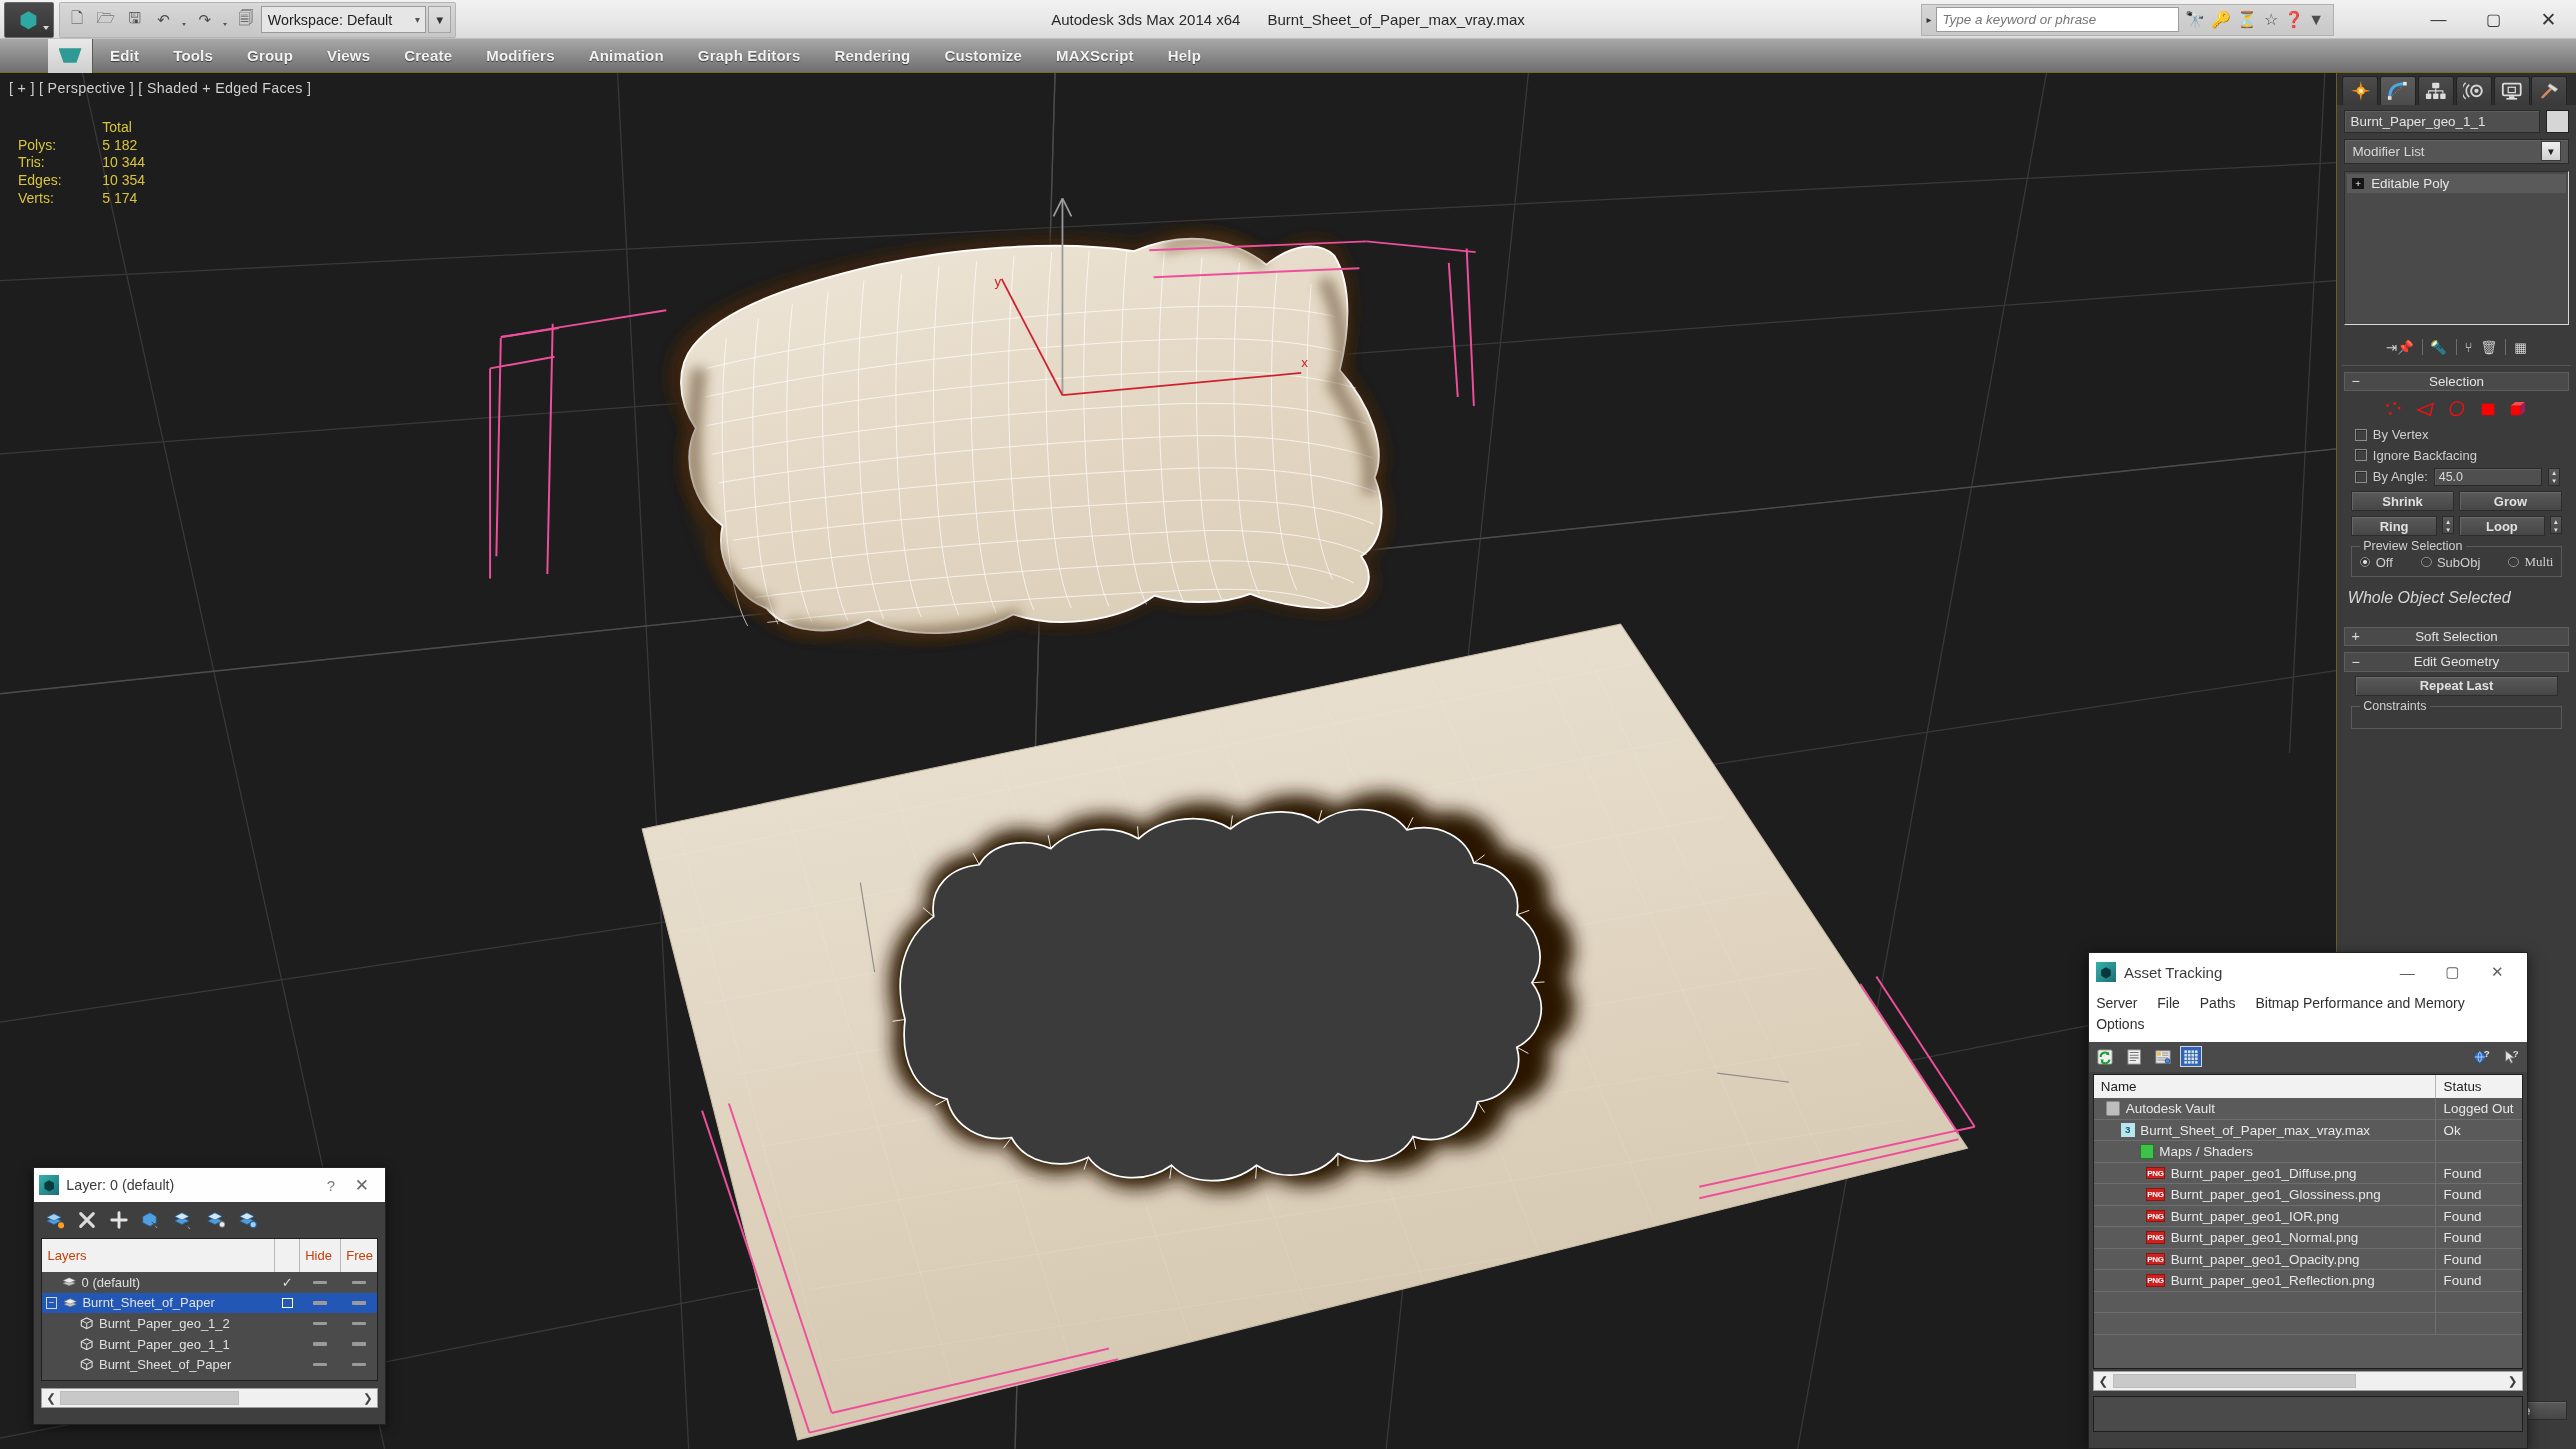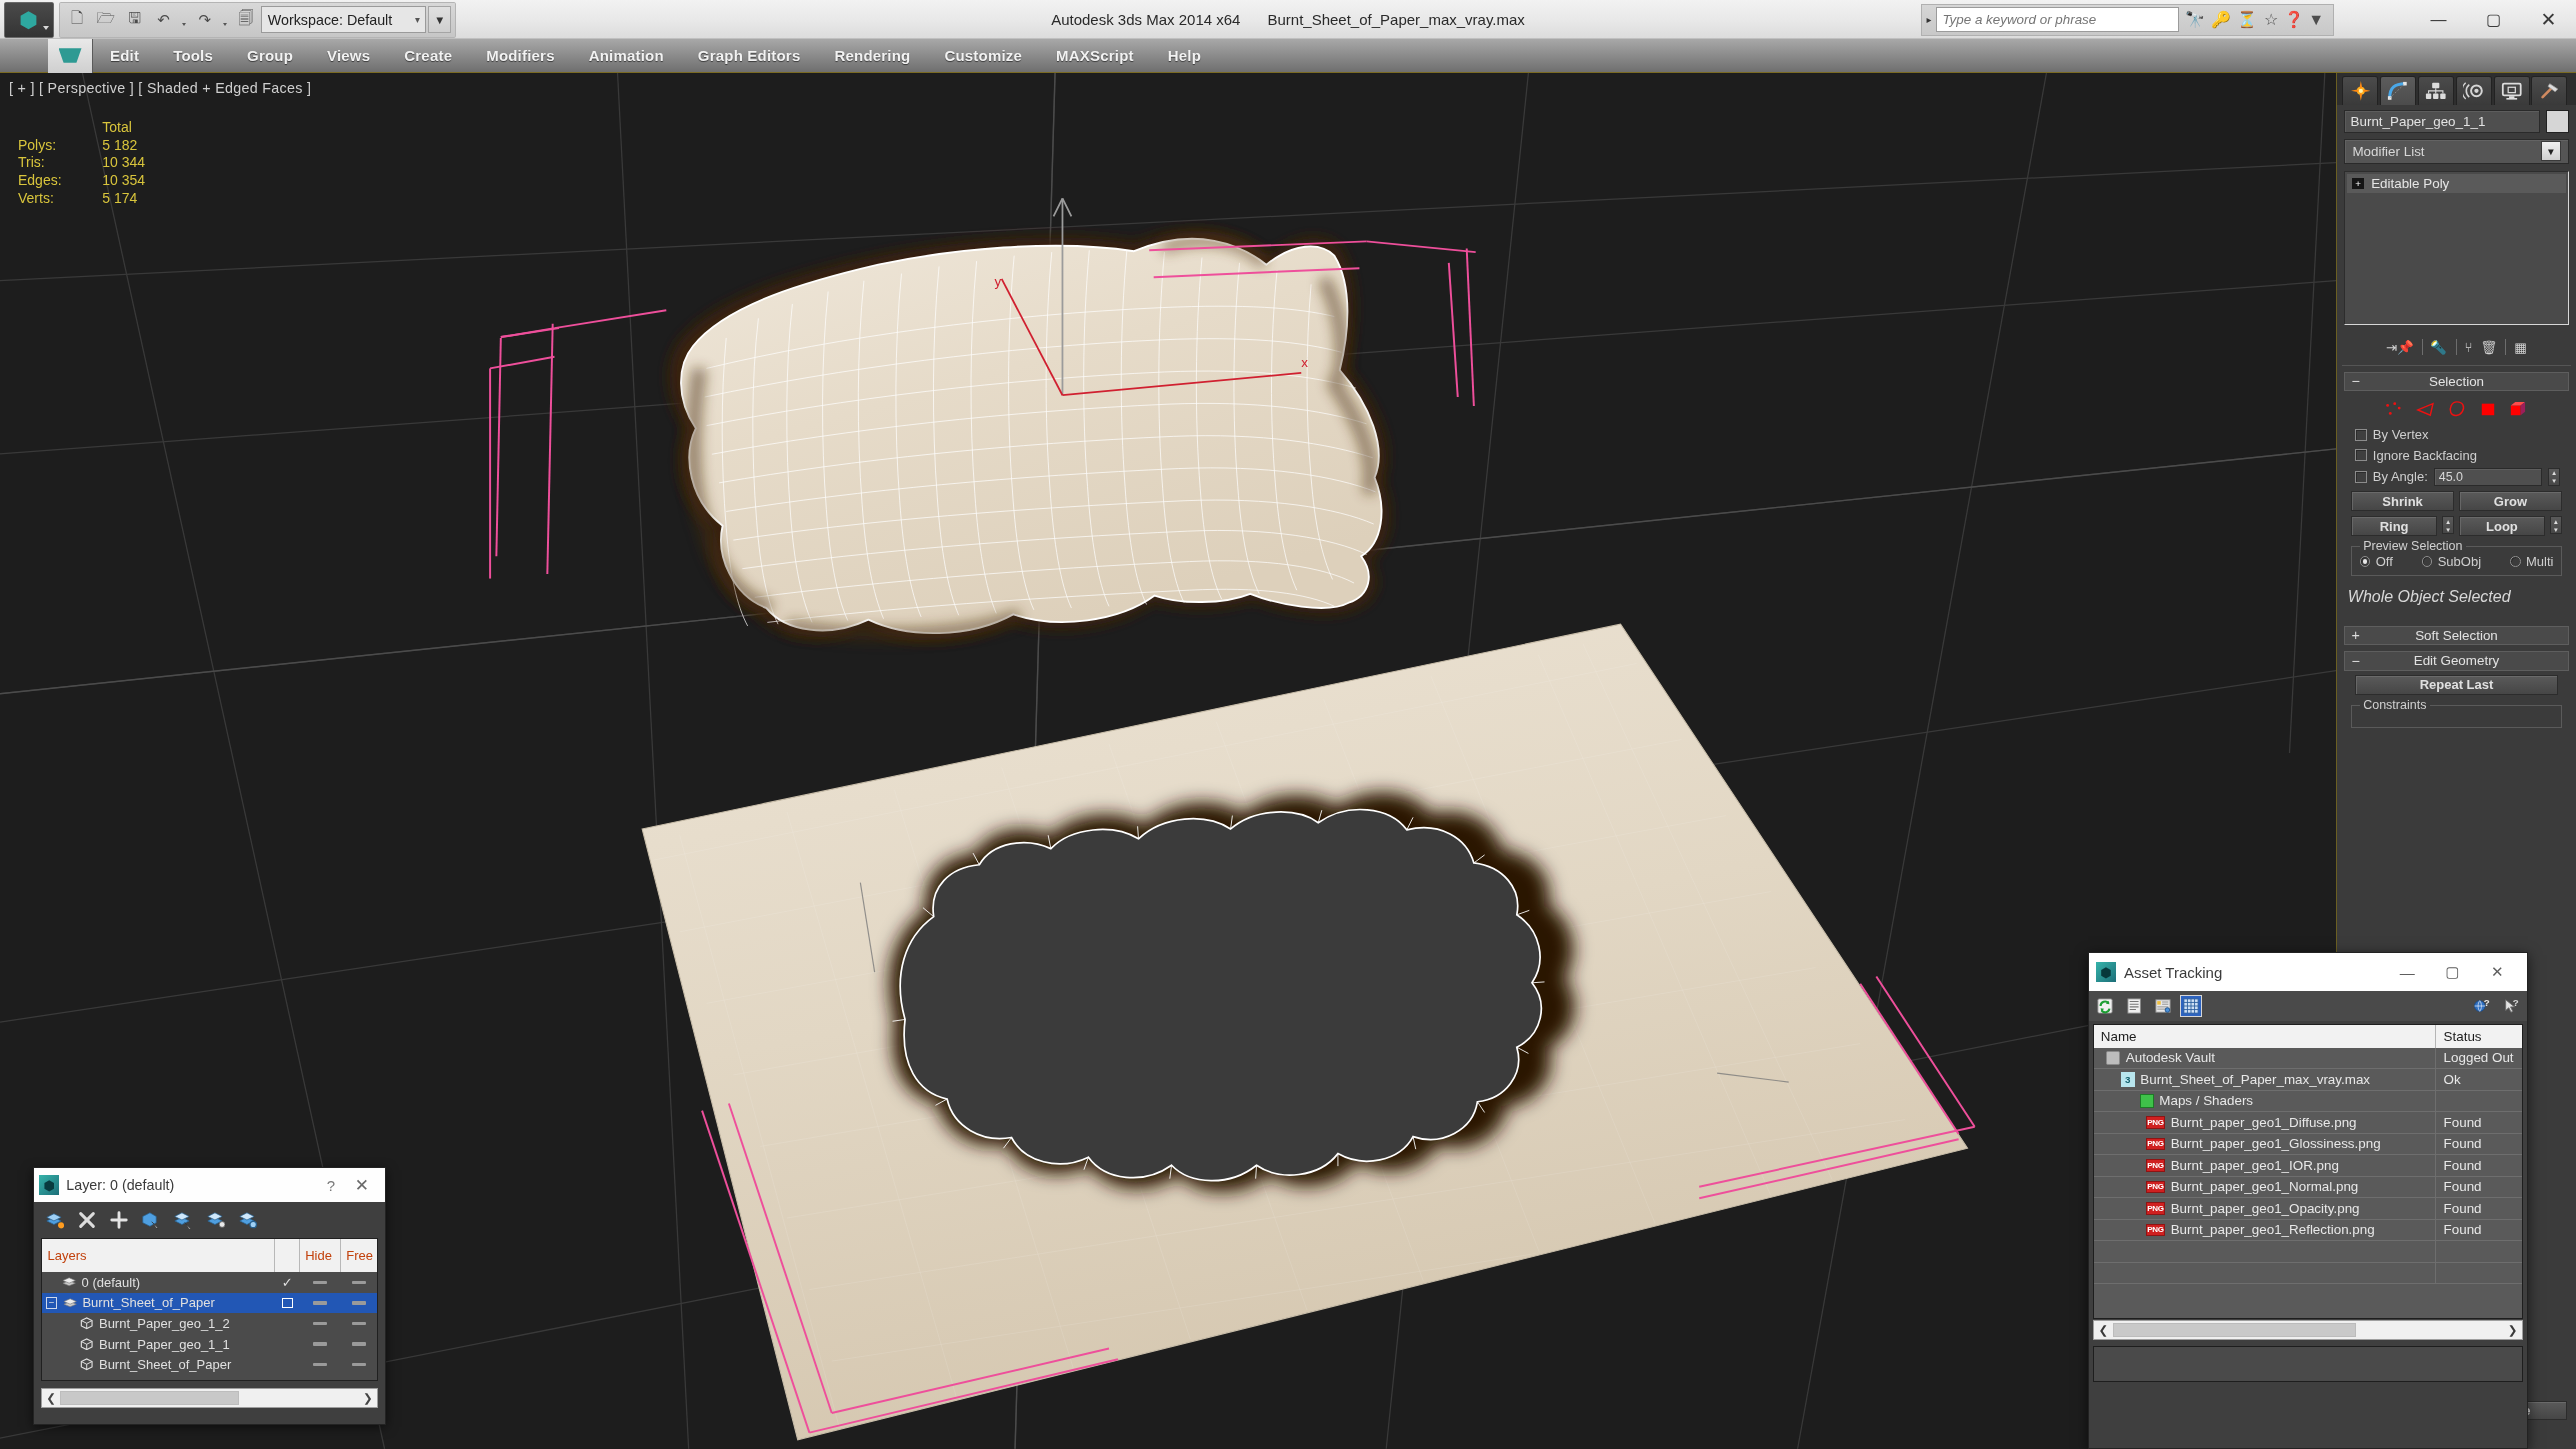--- a/index.html
+++ b/index.html
@@ -793,21 +793,21 @@
         <legend>Preview Selection</legend>
         <div class="radiorow">
           <span style="display:flex;align-items:center;gap:5.4px;">
             <span class="radio on"></span>
             <span class="radiolab">Off</span>
           </span>
           <span style="display:flex;align-items:center;gap:5.4px;">
             <span class="radio"></span>
             <span class="radiolab">SubObj</span>
           </span>
-          <span style="display:flex;align-items:center;gap:5.4px;">
+          <span style="display:flex;align-items:center;gap:5.4px;font-family:Liberation Serif, serif;">
             <span class="radio"></span>
             <span class="radiolab">Multi</span>
           </span>
         </div>
       </div>
 
       <div class="center-text">Whole Object Selected</div>
     </div>
 
     <div class="rollout-head" style="margin-top:5.4px;">
@@ -1003,20 +1003,27 @@
     <div class="at-title">
       <span class="at-icon">⬢</span>
       <span class="at-text">Asset Tracking</span>
       <span class="at-wc">
         <span>—</span>
         <span>▢</span>
         <span>✕</span>
       </span>
     </div>
 
+    <div class="at-menu">
+      <span>Server</span>
+      <span>File</span>
+      <span>Paths</span>
+      <span>Bitmap Performance and Memory</span><br>
+      <span>Options</span>
+    </div>
 
     <div class="at-toolbar">
       <span class="at-tb">
         <svg width="16" height="16" viewBox="0 0 18 18">
           <rect x="1" y="1" width="16" height="16" rx="1.5" fill="#f0f0f0" stroke="#8a8a8a"></rect>
           <path d="M4 9 A5 5 0 0 1 13 6" stroke="#1d9e34" stroke-width="2.4" fill="none"></path>
           <path d="M14 12 A5 5 0 0 1 5 14" stroke="#1d9e34" stroke-width="2.4" fill="none"></path>
           <path d="M13 3 L14 7 L10 6.5 Z" fill="#1d9e34"></path>
           <path d="M5 15.5 L4 11.5 L8 12 Z" fill="#1d9e34"></path>
         </svg>

